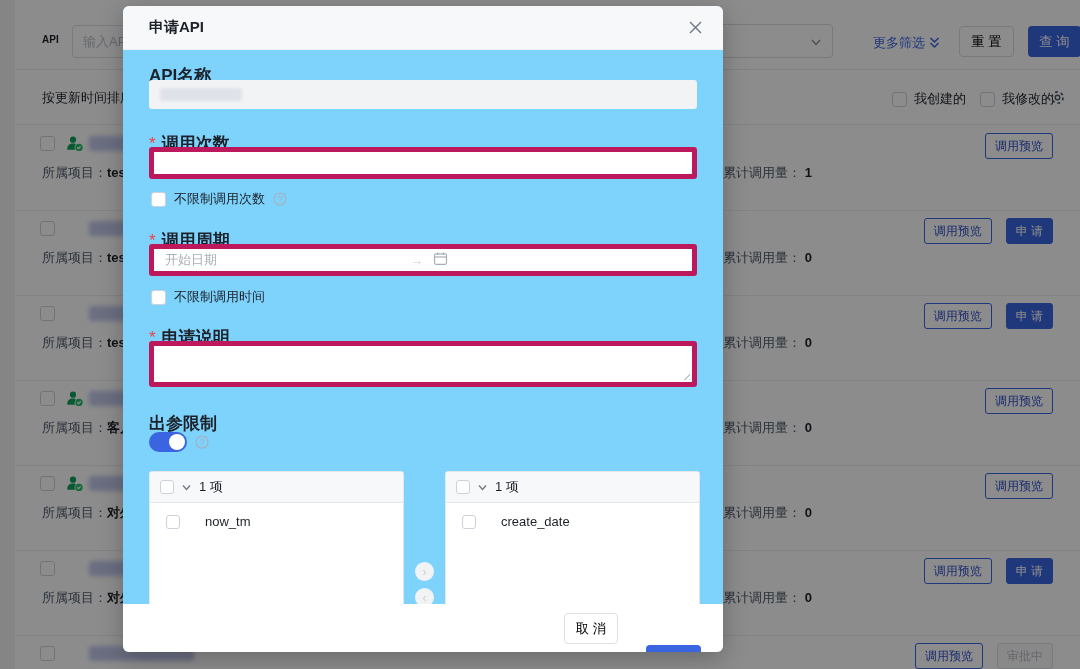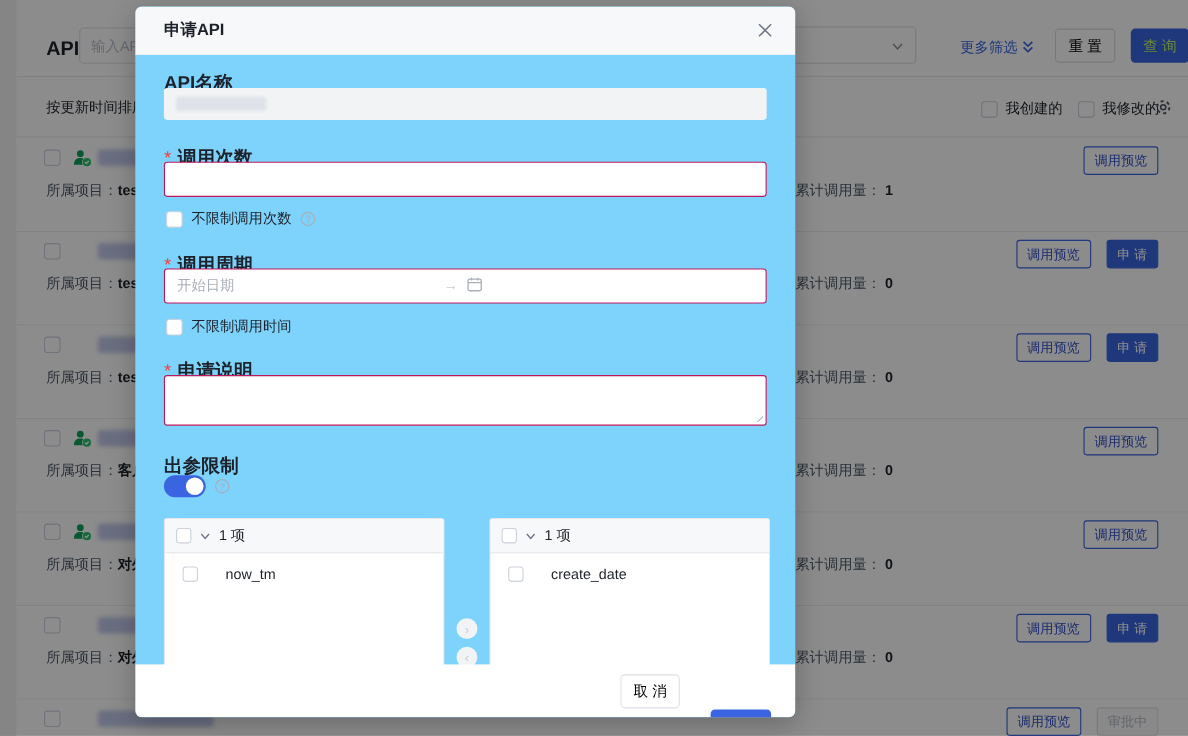--- a/index.html
+++ b/index.html
@@ -6,31 +6,31 @@
   html,body { background:#666; }
   .page {
     position:relative; width:1080px; height:669px; overflow:hidden;
     background:#f2f3f5; font-family:"Liberation Sans","DejaVu Sans",sans-serif;
     color:#1d2129; font-size:13px;
   }
   .card { position:absolute; left:15px; top:0; right:0; bottom:0; background:#fff; }
 
   
   .topbar { position:absolute; left:15px; top:0; right:0; height:70px; background:#fff; border-bottom:1px solid #e9ebf0; }
-  .api-label { position:absolute; left:27px; top:34px; font-weight:bold; font-size:18px; }
+  .api-label { position:absolute; left:27px; top:34px; font-weight:bold; font-size:10px; }
   .search-input { position:absolute; left:57px; top:25px; width:253px; height:33px;
     border:1px solid #dcdfe6; border-radius:4px; background:#fff; display:flex; align-items:center; padding:0 10px; }
   .placeholder { color:#b9bec8; }
   .type-select { position:absolute; left:690px; top:24px; width:128px; height:34px;
     border:1px solid #d9dce3; border-radius:4px; background:#fff; }
   .type-select svg { position:absolute; right:9px; top:10px; }
   .more-filters { position:absolute; left:858px; top:34px; color:#3a64e0; display:flex; align-items:center; gap:3px; cursor:pointer; }
   .btn { display:flex; align-items:center; justify-content:center; border-radius:4px; cursor:pointer; }
   .reset-btn { position:absolute; left:944px; top:26px; width:55px; height:31px; border:1px solid #d9dce3; background:#fff; }
-  .query-btn { position:absolute; left:1013px; top:26px; width:53px; height:31px; background:#3a64e0; color:#bef264; border:none; }
+  .query-btn { position:absolute; left:1013px; top:26px; width:53px; height:31px; background:#3a64e0; color:#ffffff; border:none; }
 
   .list-header { position:absolute; left:15px; top:70px; right:0; height:55px; background:#fff; border-bottom:1px solid #e9ebf0; }
   .sort-ctl { position:absolute; left:27px; top:19px; display:flex; align-items:center; gap:5px; }
   .checkbox { width:15px; height:15px; border:1px solid #ccd2dc; border-radius:3px; background:#fff; flex:none; }
   .hdr-cb { position:absolute; top:20px; display:flex; align-items:center; gap:7px; }
   .hdr-cb.created { left:877px;justify-content:center; } .hdr-cb.modified { left:965px; }
   .gear { position:absolute; left:1034px; top:19px; }
 
   .rows { position:absolute; left:15px; top:126px; right:0; }
   .row { position:relative; height:85px; border-bottom:1px solid #eceef2; background:#fff; }
@@ -50,21 +50,21 @@
 
   
   .overlay { position:absolute; inset:0; background:rgba(0,0,0,0.45); z-index:10; }
   .modal { position:absolute; left:123px; top:6px; width:600px; height:646px; background:#7dd3fc;
     border-radius:6px; z-index:20; box-shadow:0 6px 24px rgba(0,0,0,.25); overflow:hidden; }
   .m-header { position:relative; height:44px; background:#f7f8fa; border-bottom:1px solid #eef0f3; display:flex; align-items:center; padding:0 26px; }
   .m-title { font-size:15px; font-weight:bold; }
   .m-close { position:absolute; right:20px; top:14px; cursor:pointer; }
   .f-label { position:absolute; left:26px; font-weight:bold; font-size:17px; display:flex; gap:5px; align-items:center;}
   .req::before { content:"*"; color:#f53f3f; margin-right:1px; font-weight:normal; }
-  .f-input { position:absolute; left:26px; right:26px; border:1px solid #be185d; border-radius:3px; background:#fff;font-family:Liberation Mono, monospace; }
+  .f-input { position:absolute; left:26px; right:26px; border:5px solid #be185d; border-radius:3px; background:#fff; }
   .input-disabled { position:absolute; left:26px; right:26px; height:29px; background:#f2f3f5; border-radius:3px; }
   .input-disabled .blob { position:absolute; left:11px; top:8px; width:82px; height:13px; background:#dfe2e8; border-radius:3px; filter:blur(1.5px); }
   .cb-line { position:absolute; left:28px; display:flex; align-items:center; gap:8px; color:#1d2129; }
   .range { display:flex; align-items:center; padding:0 11px; color:#a9aeb8; height:32px; }
   .range .start { width:245px; }
   .range .arrow { color:#c9cdd4; margin-right:10px; }
   .range .end { flex:1; }
   .m-textarea { height:46px; }
   .resize-h { position:absolute; right:2px; bottom:2px; width:9px; height:9px;
     background:repeating-linear-gradient(315deg,#c2c6cd 0 1px,transparent 1px 3.5px);

